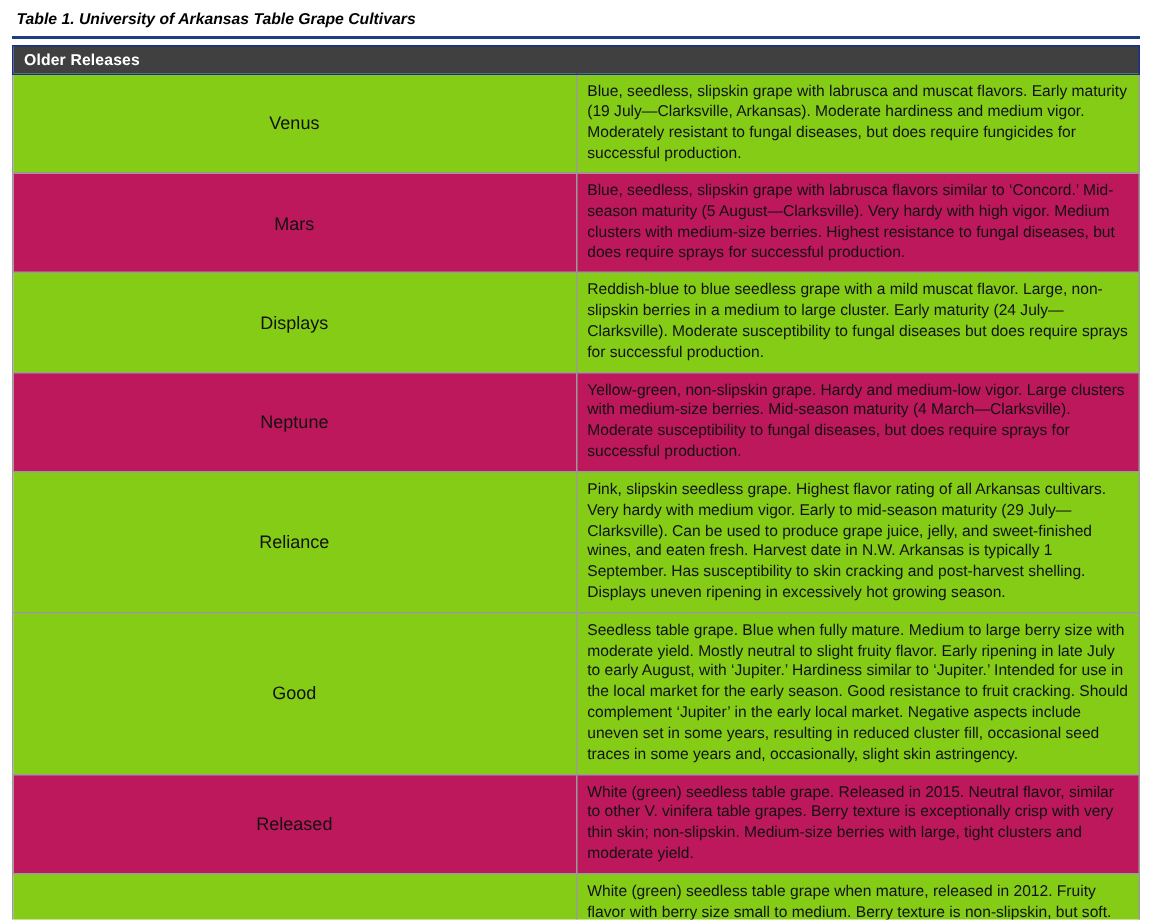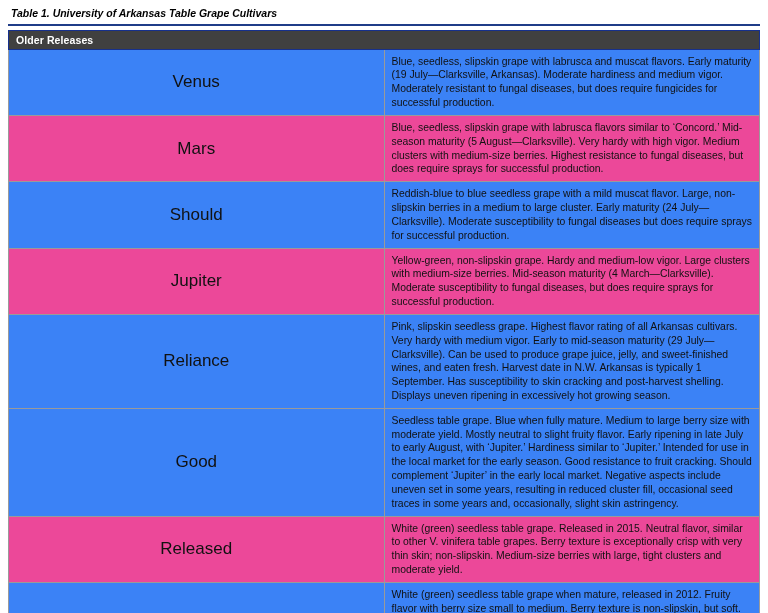--- a/index.html
+++ b/index.html
@@ -47,40 +47,40 @@
     font-weight: bold;
     font-size: 10.5px;
     padding: 3px 6px 3px 7px;
     border: 1px solid #16308c;
     letter-spacing: .1px;
   }
   td.name-cell {
     width: 88px;
     text-align: center;
     vertical-align: middle;
-    font-size: 17px;
+    font-size: 12px;
     color: #111;
     border: 1px solid #9a9a9a;
     padding: 4px 3px;
   }
   td.desc-cell {
     vertical-align: middle;
     font-size: 10.4px;
     line-height: 1.33;
     color: #111;
     border: 1px solid #9a9a9a;
     padding: 5px 7px 5px 7px;
     text-align: left;
   }
   tr.shaded td {
-    background: #ec4899;
+    background: #be185d;
     margin-left: 32px;
   }
   tr.plain td {
-    background: #3b82f6;
+    background: #84cc16;
   }
 </style>
 </head>
 <body>
 
 <div class="page">
 
   <div class="table-caption">Table 1. University of Arkansas Table Grape Cultivars</div>
   <div class="rule-top"></div>
 
@@ -95,26 +95,26 @@
         <td class="name-cell">Venus</td>
         <td class="desc-cell">Blue, seedless, slipskin grape with labrusca and muscat flavors. Early maturity (19 July—Clarksville, Arkansas). Moderate hardiness and medium vigor. Moderately resistant to fungal diseases, but does require fungicides for successful production.</td>
       </tr>
 
       <tr class="shaded">
         <td class="name-cell">Mars</td>
         <td class="desc-cell">Blue, seedless, slipskin grape with labrusca flavors similar to ‘Concord.’ Mid-season maturity (5 August—Clarksville). Very hardy with high vigor. Medium clusters with medium-size berries. Highest resistance to fungal diseases, but does require sprays for successful production.</td>
       </tr>
 
       <tr class="plain">
-        <td class="name-cell">Should</td>
+        <td class="name-cell">Displays</td>
         <td class="desc-cell">Reddish-blue to blue seedless grape with a mild muscat flavor. Large, non-slipskin berries in a medium to large cluster. Early maturity (24 July—Clarksville). Moderate susceptibility to fungal diseases but does require sprays for successful production.</td>
       </tr>
 
       <tr class="shaded">
-        <td class="name-cell">Jupiter</td>
+        <td class="name-cell">Neptune</td>
         <td class="desc-cell">Yellow-green, non-slipskin grape. Hardy and medium-low vigor. Large clusters with medium-size berries. Mid-season maturity (4 March—Clarksville). Moderate susceptibility to fungal diseases, but does require sprays for successful production.</td>
       </tr>
 
       <tr class="plain">
         <td class="name-cell">Reliance</td>
         <td class="desc-cell">Pink, slipskin seedless grape. Highest flavor rating of all Arkansas cultivars. Very hardy with medium vigor. Early to mid-season maturity (29 July—Clarksville). Can be used to produce grape juice, jelly, and sweet-finished wines, and eaten fresh. Harvest date in N.W. Arkansas is typically 1 September. Has susceptibility to skin cracking and post-harvest shelling. Displays uneven ripening in excessively hot growing season.</td>
       </tr>
 
 
       <tr class="plain">

